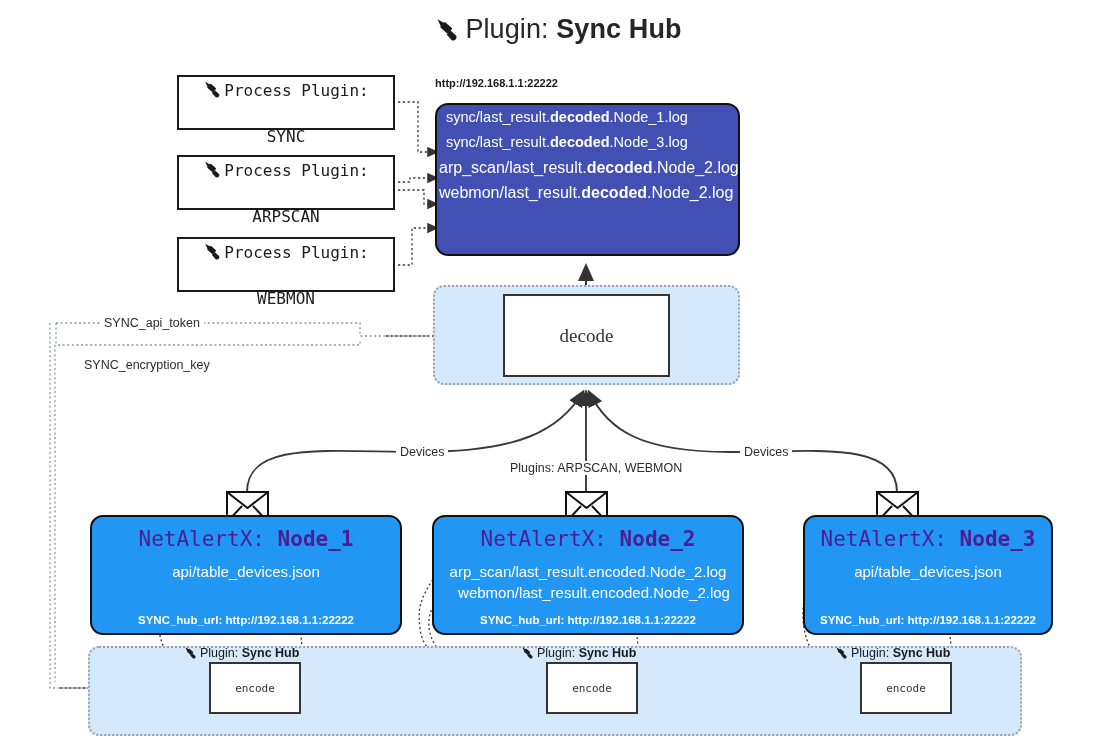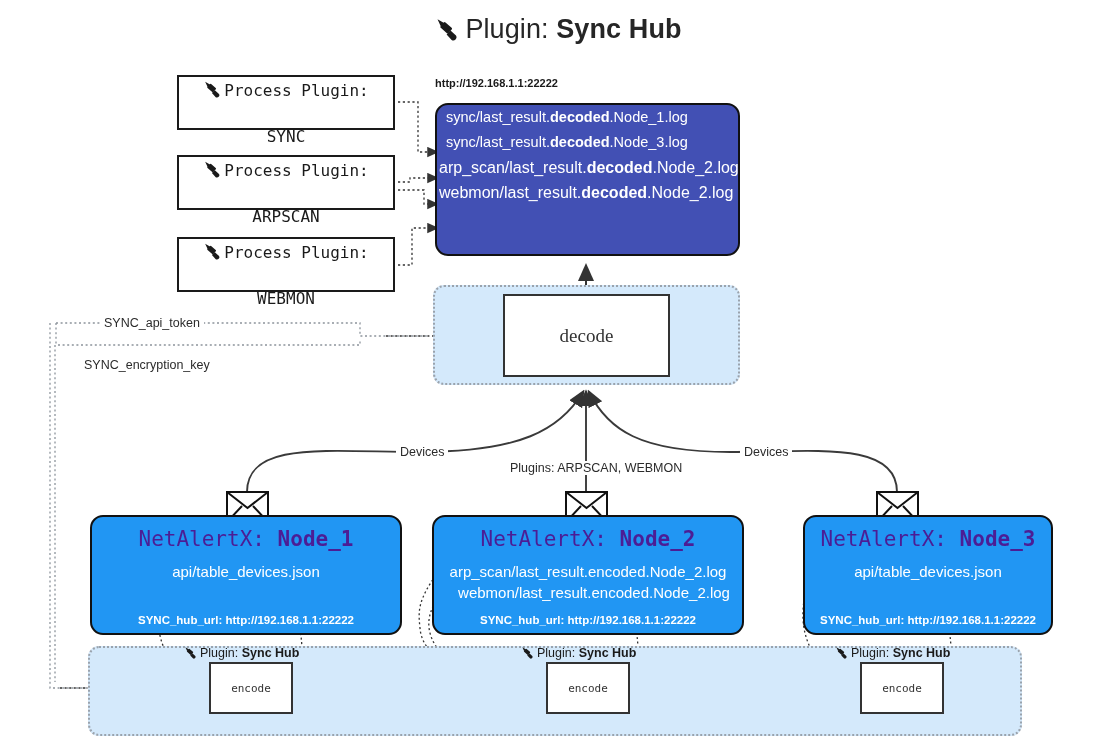--- a/index.html
+++ b/index.html
@@ -62,21 +62,21 @@
   #node1{left:90px;width:312px;}
   #node2{left:432px;width:312px;}
   #node3{left:803px;width:250px;}
 
   
   .encode-band{position:absolute;left:88px;top:646px;width:934px;height:90px;
                background:#d4e9fb;border:2px dotted #9aa3ad;border-radius:11px;box-sizing:border-box;}
   .enc-label{position:absolute;font-size:12.5px;color:#1a1a1a;white-space:nowrap;}
   .enc-label .b{font-weight:bold;}
   .enc-label .plug{display:inline-block;vertical-align:-2px;margin-right:2px;}
-  .enc-box{position:absolute;top:662px;width:84px;height:52px;background:#ffffff;
+  .enc-box{position:absolute;top:662px;width:92px;height:52px;background:#ffffff;
            border:2px solid #333333;box-sizing:border-box;display:flex;
            align-items:center;justify-content:center;
            font-family:"DejaVu Sans Mono","Liberation Mono",monospace;font-size:11px;color:#333;}
 
   
   .env{position:absolute;width:43px;height:32px;}
 </style>
 </head>
 <body>
 

